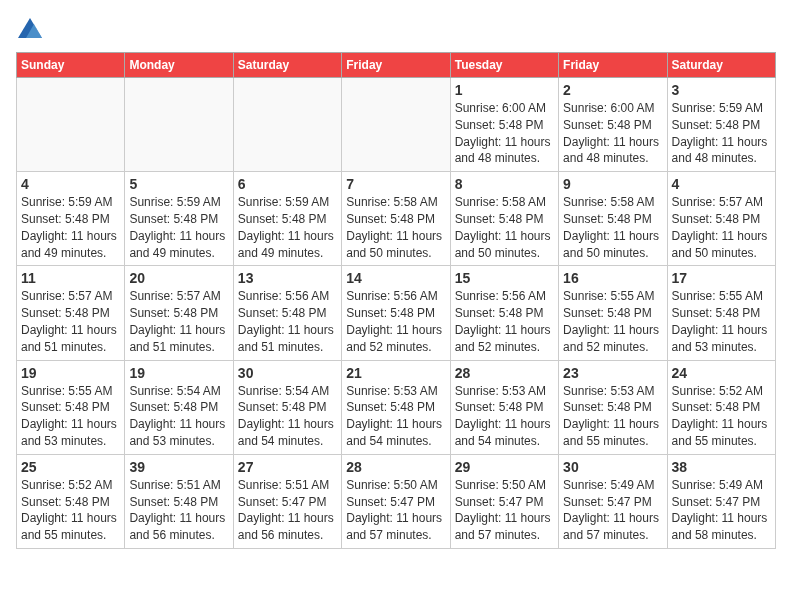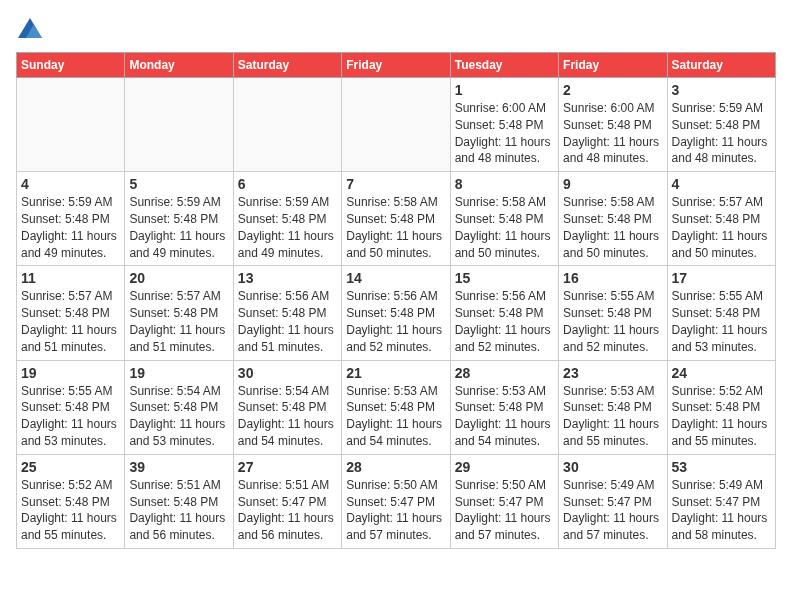--- a/index.html
+++ b/index.html
@@ -251,18 +251,18 @@
         </td>
         <td>
           <span class="day-number">29</span>
           <div class="day-info">Sunrise: 5:50 AM<br>Sunset: 5:47 PM<br>Daylight: 11 hours<br>and 57 minutes.</div>
         </td>
         <td>
           <span class="day-number">30</span>
           <div class="day-info">Sunrise: 5:49 AM<br>Sunset: 5:47 PM<br>Daylight: 11 hours<br>and 57 minutes.</div>
         </td>
         <td>
-          <span class="day-number">53</span>
+          <span class="day-number">38</span>
           <div class="day-info">Sunrise: 5:49 AM<br>Sunset: 5:47 PM<br>Daylight: 11 hours<br>and 58 minutes.</div>
         </td>
       </tr>
     </tbody>
 </table>
 
 </body></html>

